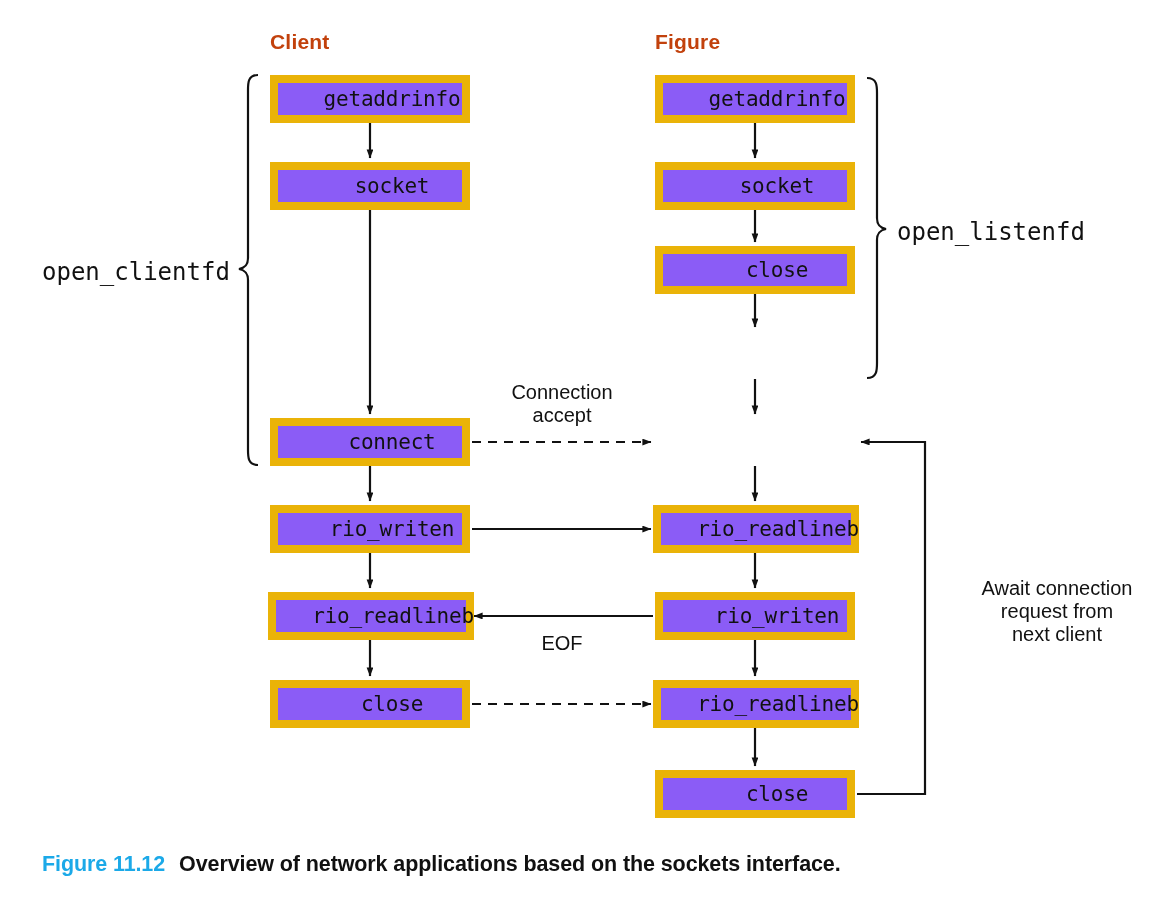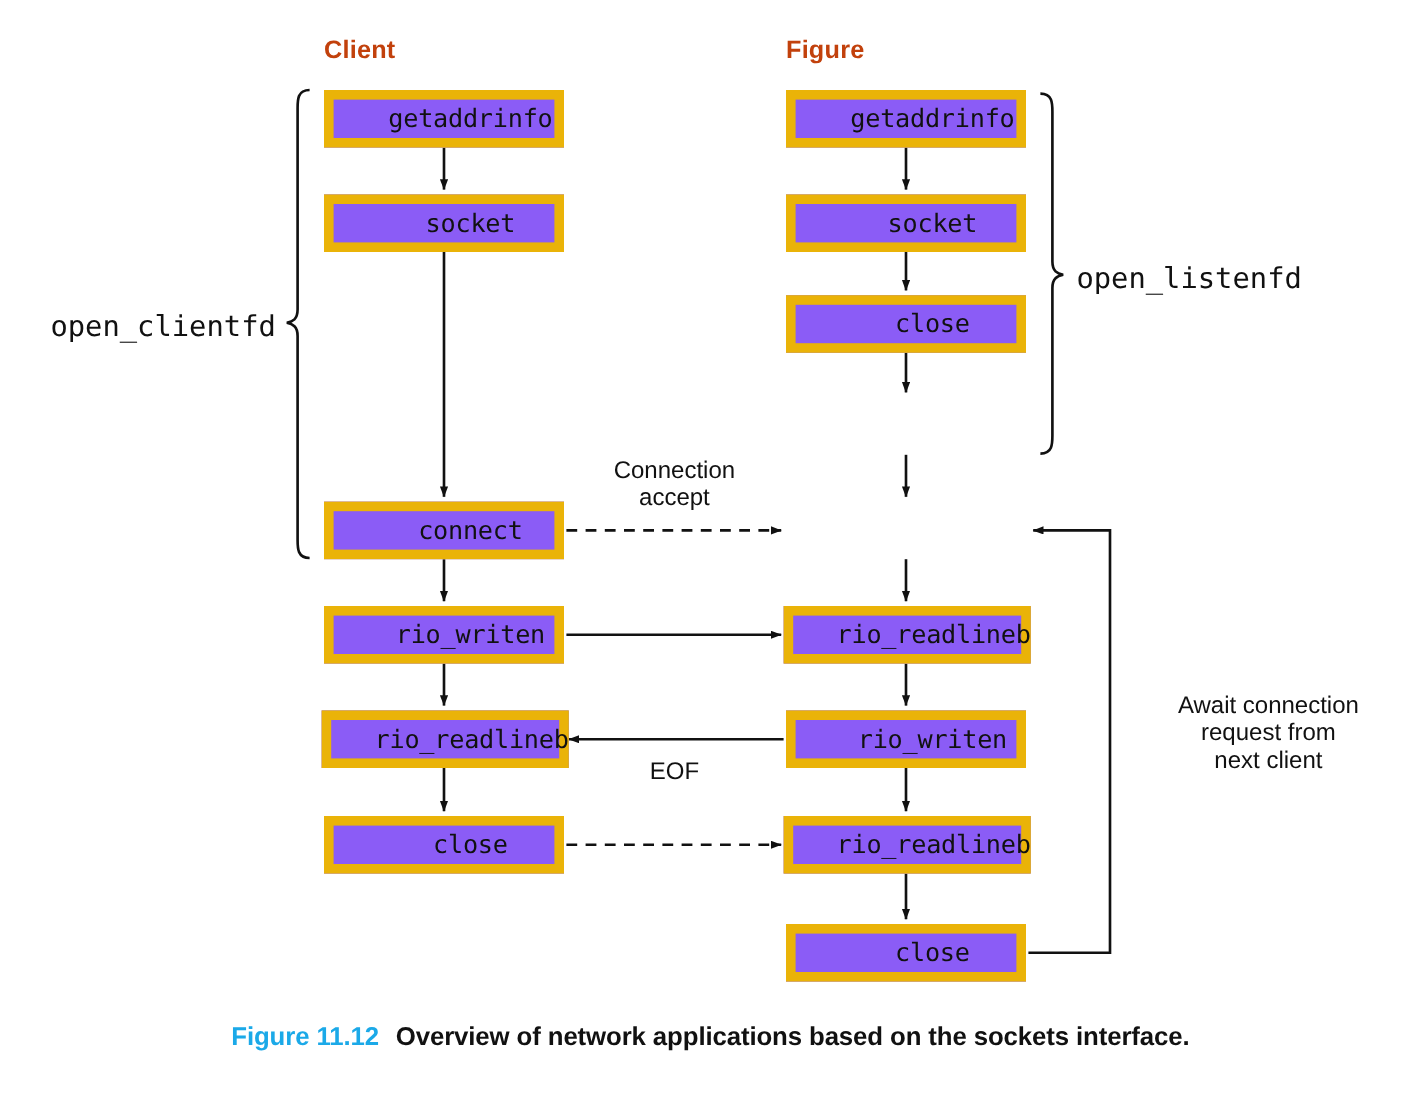--- a/index.html
+++ b/index.html
@@ -20,21 +20,21 @@
        font-family:"DejaVu Sans Mono","Liberation Mono",monospace;
        font-size:24px;color:#111;white-space:nowrap;}
 
   .edge-label{position:absolute;font-size:20px;color:#111;
               text-align:center;line-height:1.15;white-space:pre-line;}
 
   svg.lines{position:absolute;left:0;top:0;width:1175px;height:919px;
             pointer-events:none;}
 
   #caption{position:absolute;left:42px;top:852px;width:1100px;
-           font-size:21.5px;font-weight:bold;color:#111;letter-spacing:-0.1px;text-align:center;}
+           font-size:21.5px;font-weight:bold;color:#111;letter-spacing:-0.1px;}
   #caption .fignum{color:#1BA9E8;}
   #caption .captxt{margin-left:14px;}
 </style>
 </head>
 <body>
 
 <div id="stage">
 
   <div class="col-head" style="left:270px;top:30px;width:200px;">Client</div>
   <div class="col-head" style="left:655px;top:30px;width:200px;">Figure</div>

